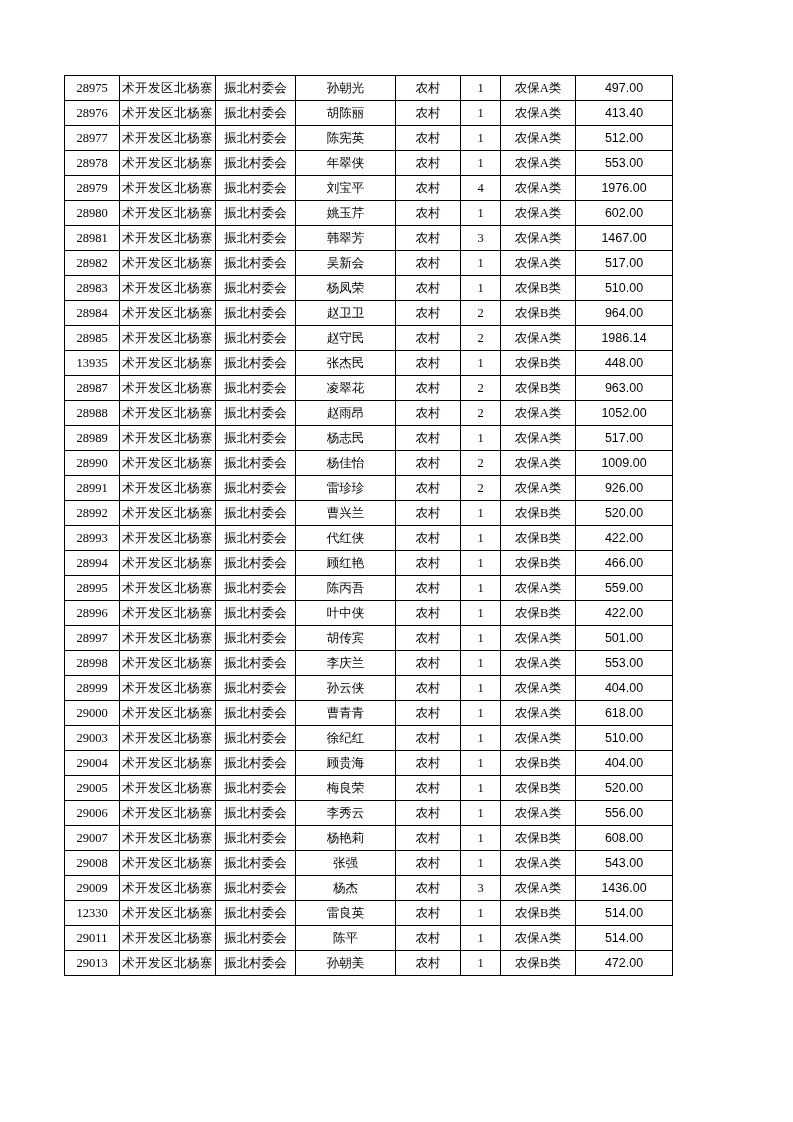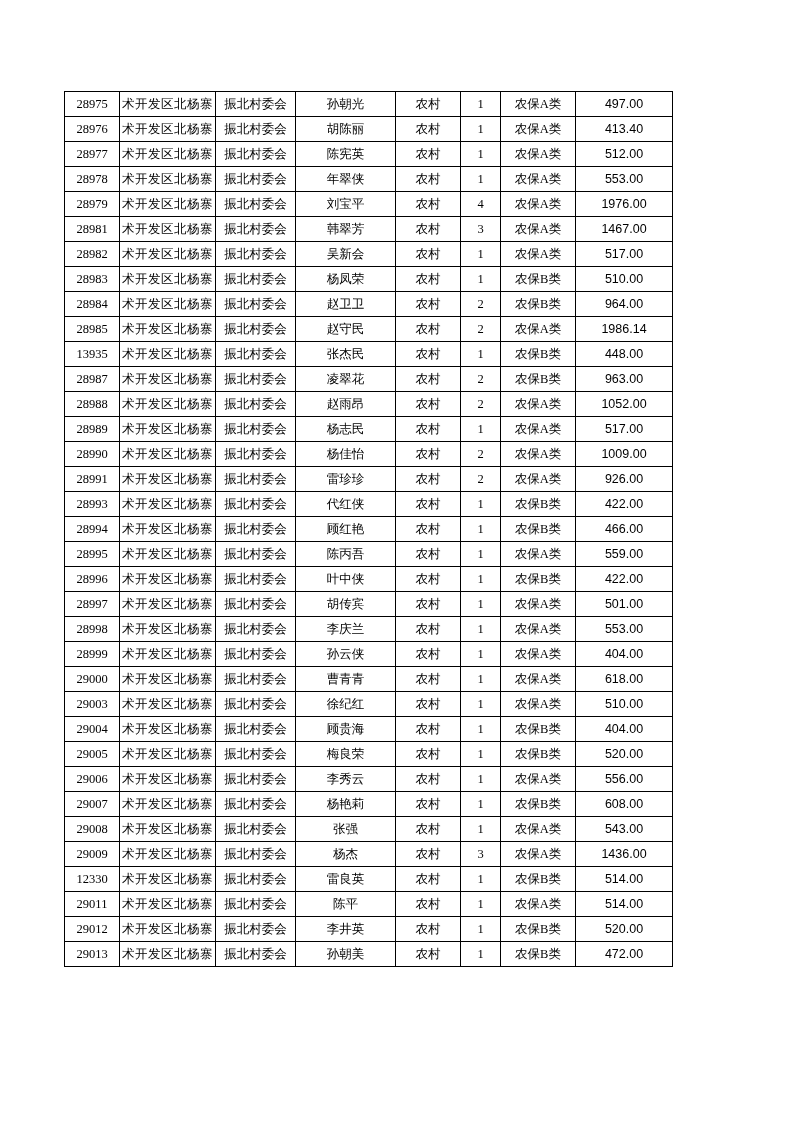--- a/index.html
+++ b/index.html
@@ -11,21 +11,21 @@
     position: relative;
     width: 793px;
     height: 1122px;
     background: #ffffff;
     overflow: hidden;
     font-family: "Liberation Serif", "DejaVu Serif", serif;
   }
   table.roster {
     position: absolute;
     left: 64px;
-    top: 91px;
+    top: 75px;
     border-collapse: collapse;
     table-layout: fixed;
   }
   table.roster td {
     border: 1px solid #000000;
     height: 24px;
     padding: 0 2px;
     font-size: 12.5px;
     color: #000000;
     text-align: center;
@@ -100,20 +100,30 @@
           <td class="col-id">28979</td>
           <td class="col-district">术开发区北杨寨</td>
           <td class="col-committee">振北村委会</td>
           <td class="col-name">刘宝平</td>
           <td class="col-type">农村</td>
           <td class="col-count">4</td>
           <td class="col-category">农保A类</td>
           <td class="col-amount">1976.00</td>
         </tr>
         <tr>
+          <td class="col-id">28980</td>
+          <td class="col-district">术开发区北杨寨</td>
+          <td class="col-committee">振北村委会</td>
+          <td class="col-name">姚玉芹</td>
+          <td class="col-type">农村</td>
+          <td class="col-count">1</td>
+          <td class="col-category">农保A类</td>
+          <td class="col-amount">602.00</td>
+        </tr>
+        <tr>
           <td class="col-id">28981</td>
           <td class="col-district">术开发区北杨寨</td>
           <td class="col-committee">振北村委会</td>
           <td class="col-name">韩翠芳</td>
           <td class="col-type">农村</td>
           <td class="col-count">3</td>
           <td class="col-category">农保A类</td>
           <td class="col-amount">1467.00</td>
         </tr>
         <tr>
@@ -210,20 +220,30 @@
           <td class="col-id">28991</td>
           <td class="col-district">术开发区北杨寨</td>
           <td class="col-committee">振北村委会</td>
           <td class="col-name">雷珍珍</td>
           <td class="col-type">农村</td>
           <td class="col-count">2</td>
           <td class="col-category">农保A类</td>
           <td class="col-amount">926.00</td>
         </tr>
         <tr>
+          <td class="col-id">28992</td>
+          <td class="col-district">术开发区北杨寨</td>
+          <td class="col-committee">振北村委会</td>
+          <td class="col-name">曹兴兰</td>
+          <td class="col-type">农村</td>
+          <td class="col-count">1</td>
+          <td class="col-category">农保B类</td>
+          <td class="col-amount">520.00</td>
+        </tr>
+        <tr>
           <td class="col-id">28993</td>
           <td class="col-district">术开发区北杨寨</td>
           <td class="col-committee">振北村委会</td>
           <td class="col-name">代红侠</td>
           <td class="col-type">农村</td>
           <td class="col-count">1</td>
           <td class="col-category">农保B类</td>
           <td class="col-amount">422.00</td>
         </tr>
         <tr>
@@ -378,30 +398,20 @@
         </tr>
         <tr>
           <td class="col-id">29011</td>
           <td class="col-district">术开发区北杨寨</td>
           <td class="col-committee">振北村委会</td>
           <td class="col-name">陈平</td>
           <td class="col-type">农村</td>
           <td class="col-count">1</td>
           <td class="col-category">农保A类</td>
           <td class="col-amount">514.00</td>
-        </tr>
-        <tr>
-          <td class="col-id">29012</td>
-          <td class="col-district">术开发区北杨寨</td>
-          <td class="col-committee">振北村委会</td>
-          <td class="col-name">李井英</td>
-          <td class="col-type">农村</td>
-          <td class="col-count">1</td>
-          <td class="col-category">农保B类</td>
-          <td class="col-amount">520.00</td>
         </tr>
         <tr>
           <td class="col-id">29013</td>
           <td class="col-district">术开发区北杨寨</td>
           <td class="col-committee">振北村委会</td>
           <td class="col-name">孙朝美</td>
           <td class="col-type">农村</td>
           <td class="col-count">1</td>
           <td class="col-category">农保B类</td>
           <td class="col-amount">472.00</td>

